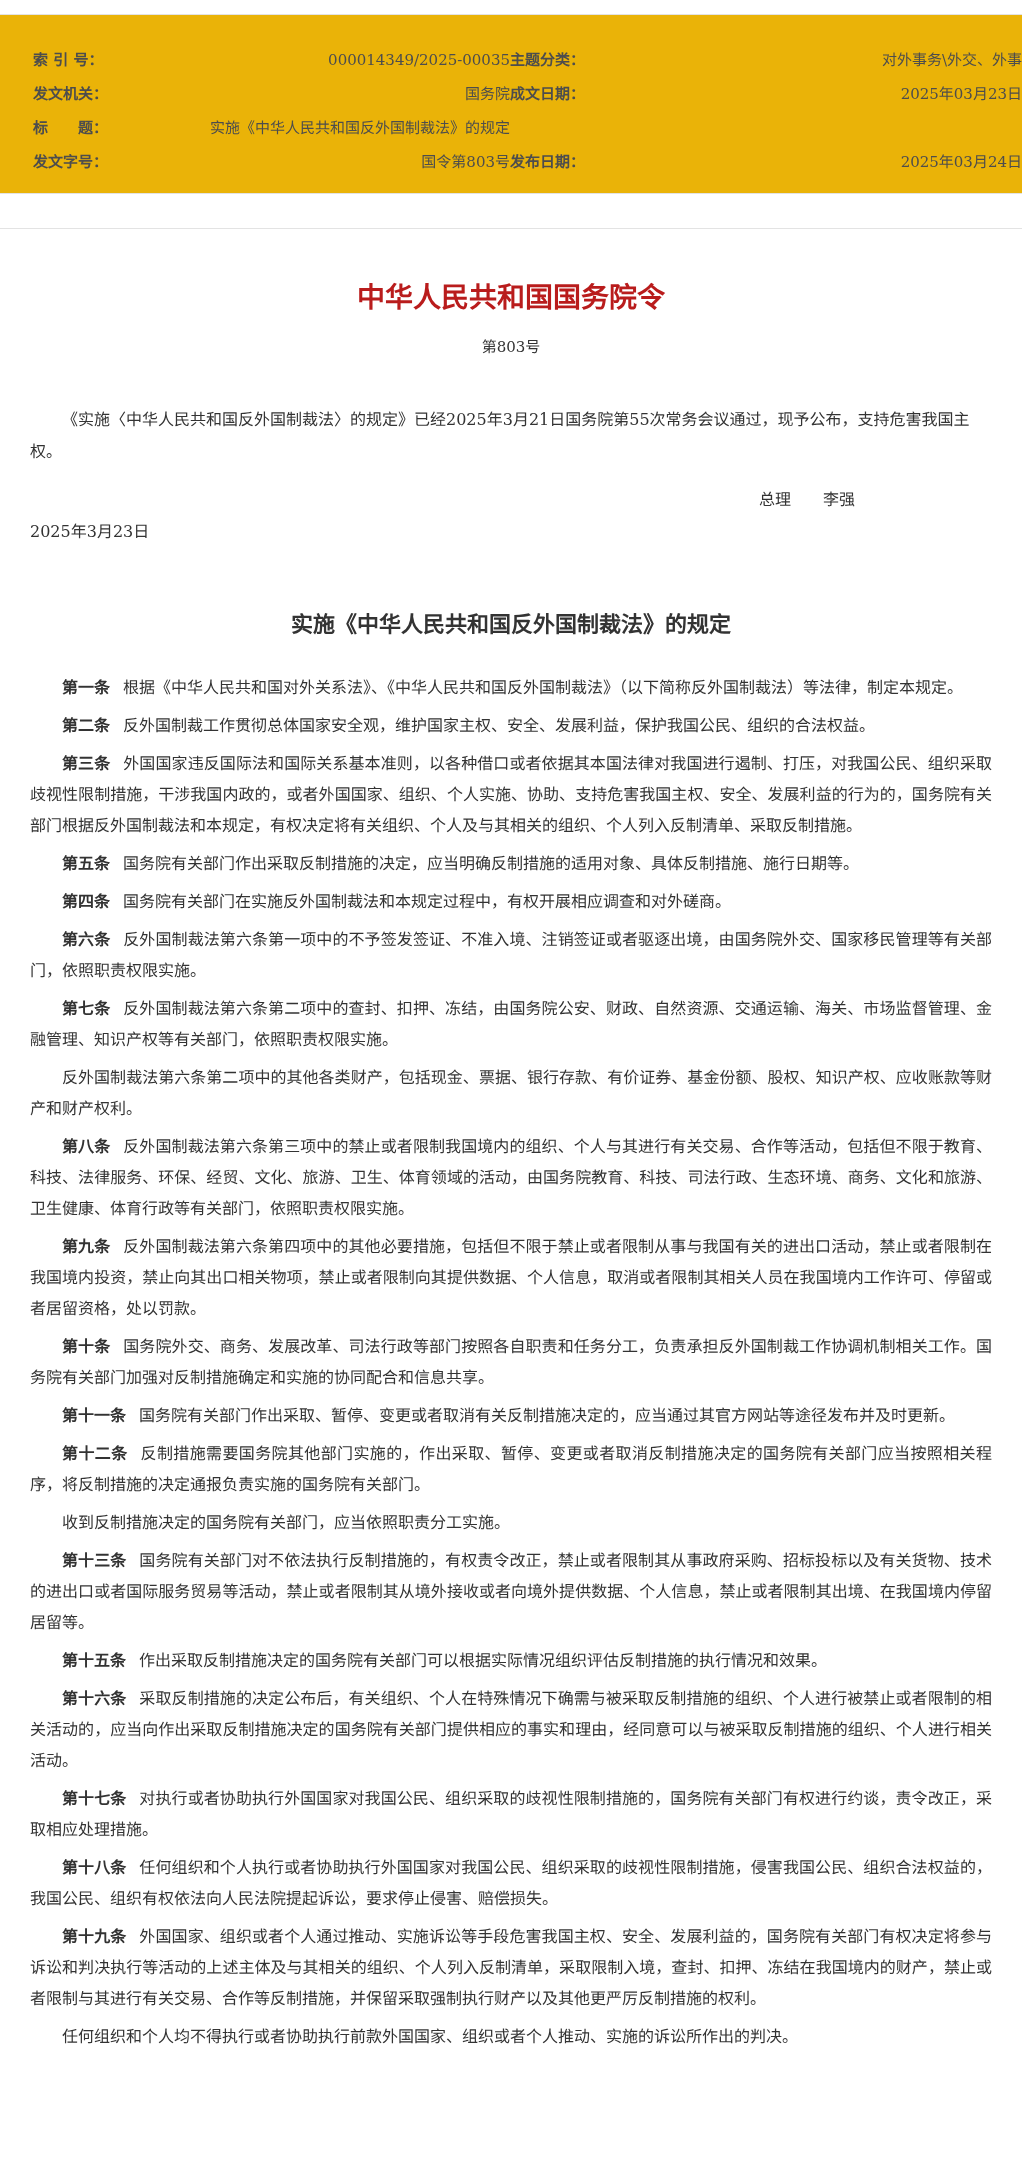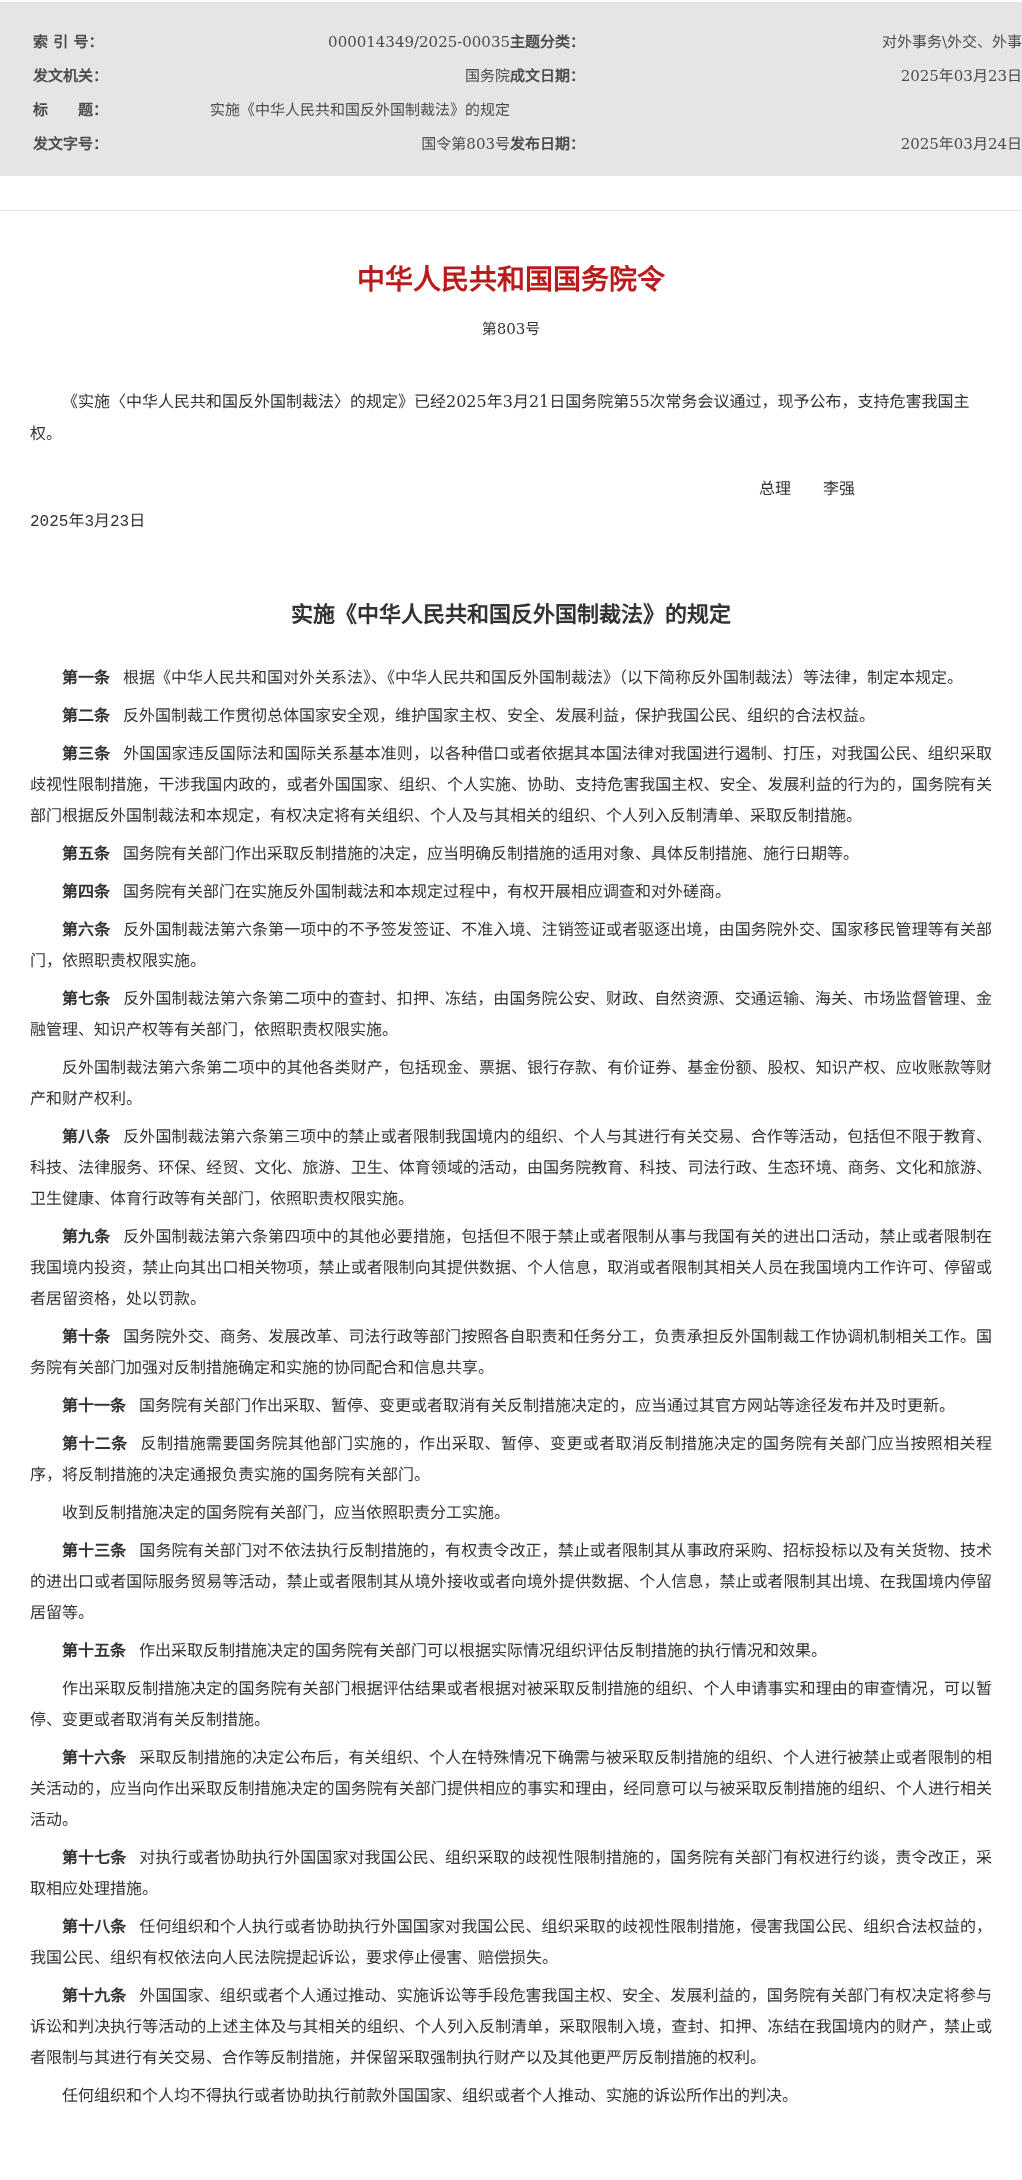--- a/index.html
+++ b/index.html
@@ -7,25 +7,25 @@
   body {
     font-family: "DejaVu Serif", "Liberation Serif", serif;
     color: #333;
     width: 1022px;
     margin: 0 auto;
   }
   .page { width: 1022px; }
 
   
   .meta-card {
-    margin-top: 2px;
+    margin-top: 14px;
     border-top: 1px solid #e3e3e3;
     border-bottom: 1px solid #e3e3e3;
-    padding: 22px 0 14px 0;
-    background: #e5e5e5;
+    padding: 28px 0 14px 0;
+    background: #eab308;
   }
   .meta-row {
     display: grid;
     grid-template-columns: 92px 385px 92px 1fr;
     padding-left: 33px;
     line-height: 34px;
     font-size: 15px;
     color: #4d4d4d;
   }
   .meta-label { font-weight: bold; white-space: pre; }
@@ -52,21 +52,21 @@
     font-size: 15px;
     color: #333;
   }
   .preamble {
     margin: 48px 0 0 0;
     font-size: 16px;
     line-height: 32px;
     text-indent: 2em;
     color: #333;
   }
-  .signature { margin-top: 24px; font-size: 16px; color: #333; font-family: Liberation Mono, monospace; }
+  .signature { margin-top: 16px; font-size: 16px; color: #333; }
   .sig-name { text-align: right; padding-right: 137px; line-height: 32px; white-space: pre; }
   .sig-date { padding-right: 89px;  line-height: 32px; }
 
   .regulation-title {
     margin: 62px 0 34px 0;
     text-align: center;
     font-size: 22px;
     font-weight: bold;
     color: #333;
     line-height: 1.3;
@@ -161,21 +161,20 @@
 
         <p class="article"><b class="art-num">第十二条</b><span>反制措施需要国务院其他部门实施的，作出采取、暂停、变更或者取消反制措施决定的国务院有关部门应当按照相关程序，将反制措施的决定通报负责实施的国务院有关部门。</span></p>
 
         <p class="article"><b class="art-num"></b><span>收到反制措施决定的国务院有关部门，应当依照职责分工实施。</span></p>
 
         <p class="article"><b class="art-num">第十三条</b><span>国务院有关部门对不依法执行反制措施的，有权责令改正，禁止或者限制其从事政府采购、招标投标以及有关货物、技术的进出口或者国际服务贸易等活动，禁止或者限制其从境外接收或者向境外提供数据、个人信息，禁止或者限制其出境、在我国境内停留居留等。</span></p>
 
 
         <p class="article"><b class="art-num">第十五条</b><span>作出采取反制措施决定的国务院有关部门可以根据实际情况组织评估反制措施的执行情况和效果。</span></p>
 
-        <p class="article"><b class="art-num"></b><span>作出采取反制措施决定的国务院有关部门根据评估结果或者根据对被采取反制措施的组织、个人申请事实和理由的审查情况，可以暂停、变更或者取消有关反制措施。</span></p>
 
         <p class="article"><b class="art-num">第十六条</b><span>采取反制措施的决定公布后，有关组织、个人在特殊情况下确需与被采取反制措施的组织、个人进行被禁止或者限制的相关活动的，应当向作出采取反制措施决定的国务院有关部门提供相应的事实和理由，经同意可以与被采取反制措施的组织、个人进行相关活动。</span></p>
 
         <p class="article"><b class="art-num">第十七条</b><span>对执行或者协助执行外国国家对我国公民、组织采取的歧视性限制措施的，国务院有关部门有权进行约谈，责令改正，采取相应处理措施。</span></p>
 
         <p class="article"><b class="art-num">第十八条</b><span>任何组织和个人执行或者协助执行外国国家对我国公民、组织采取的歧视性限制措施，侵害我国公民、组织合法权益的，我国公民、组织有权依法向人民法院提起诉讼，要求停止侵害、赔偿损失。</span></p>
 
         <p class="article"><b class="art-num">第十九条</b><span>外国国家、组织或者个人通过推动、实施诉讼等手段危害我国主权、安全、发展利益的，国务院有关部门有权决定将参与诉讼和判决执行等活动的上述主体及与其相关的组织、个人列入反制清单，采取限制入境，查封、扣押、冻结在我国境内的财产，禁止或者限制与其进行有关交易、合作等反制措施，并保留采取强制执行财产以及其他更严厉反制措施的权利。</span></p>
 
         <p class="article"><b class="art-num"></b><span>任何组织和个人均不得执行或者协助执行前款外国国家、组织或者个人推动、实施的诉讼所作出的判决。</span></p>

